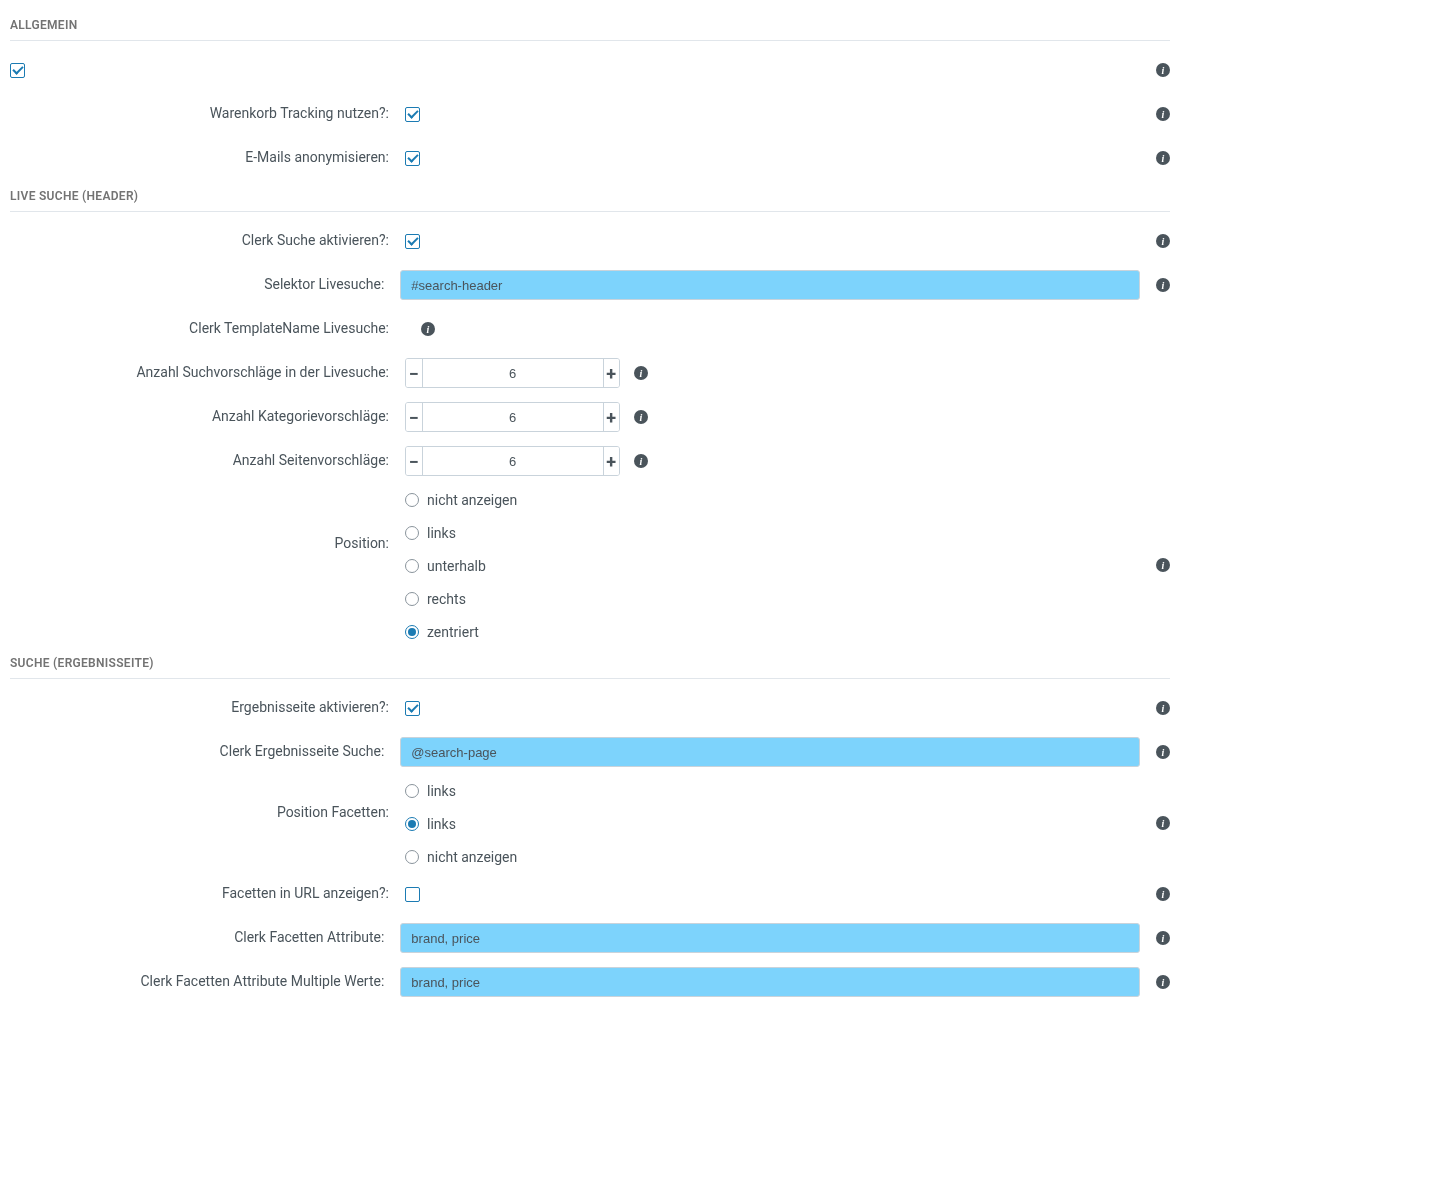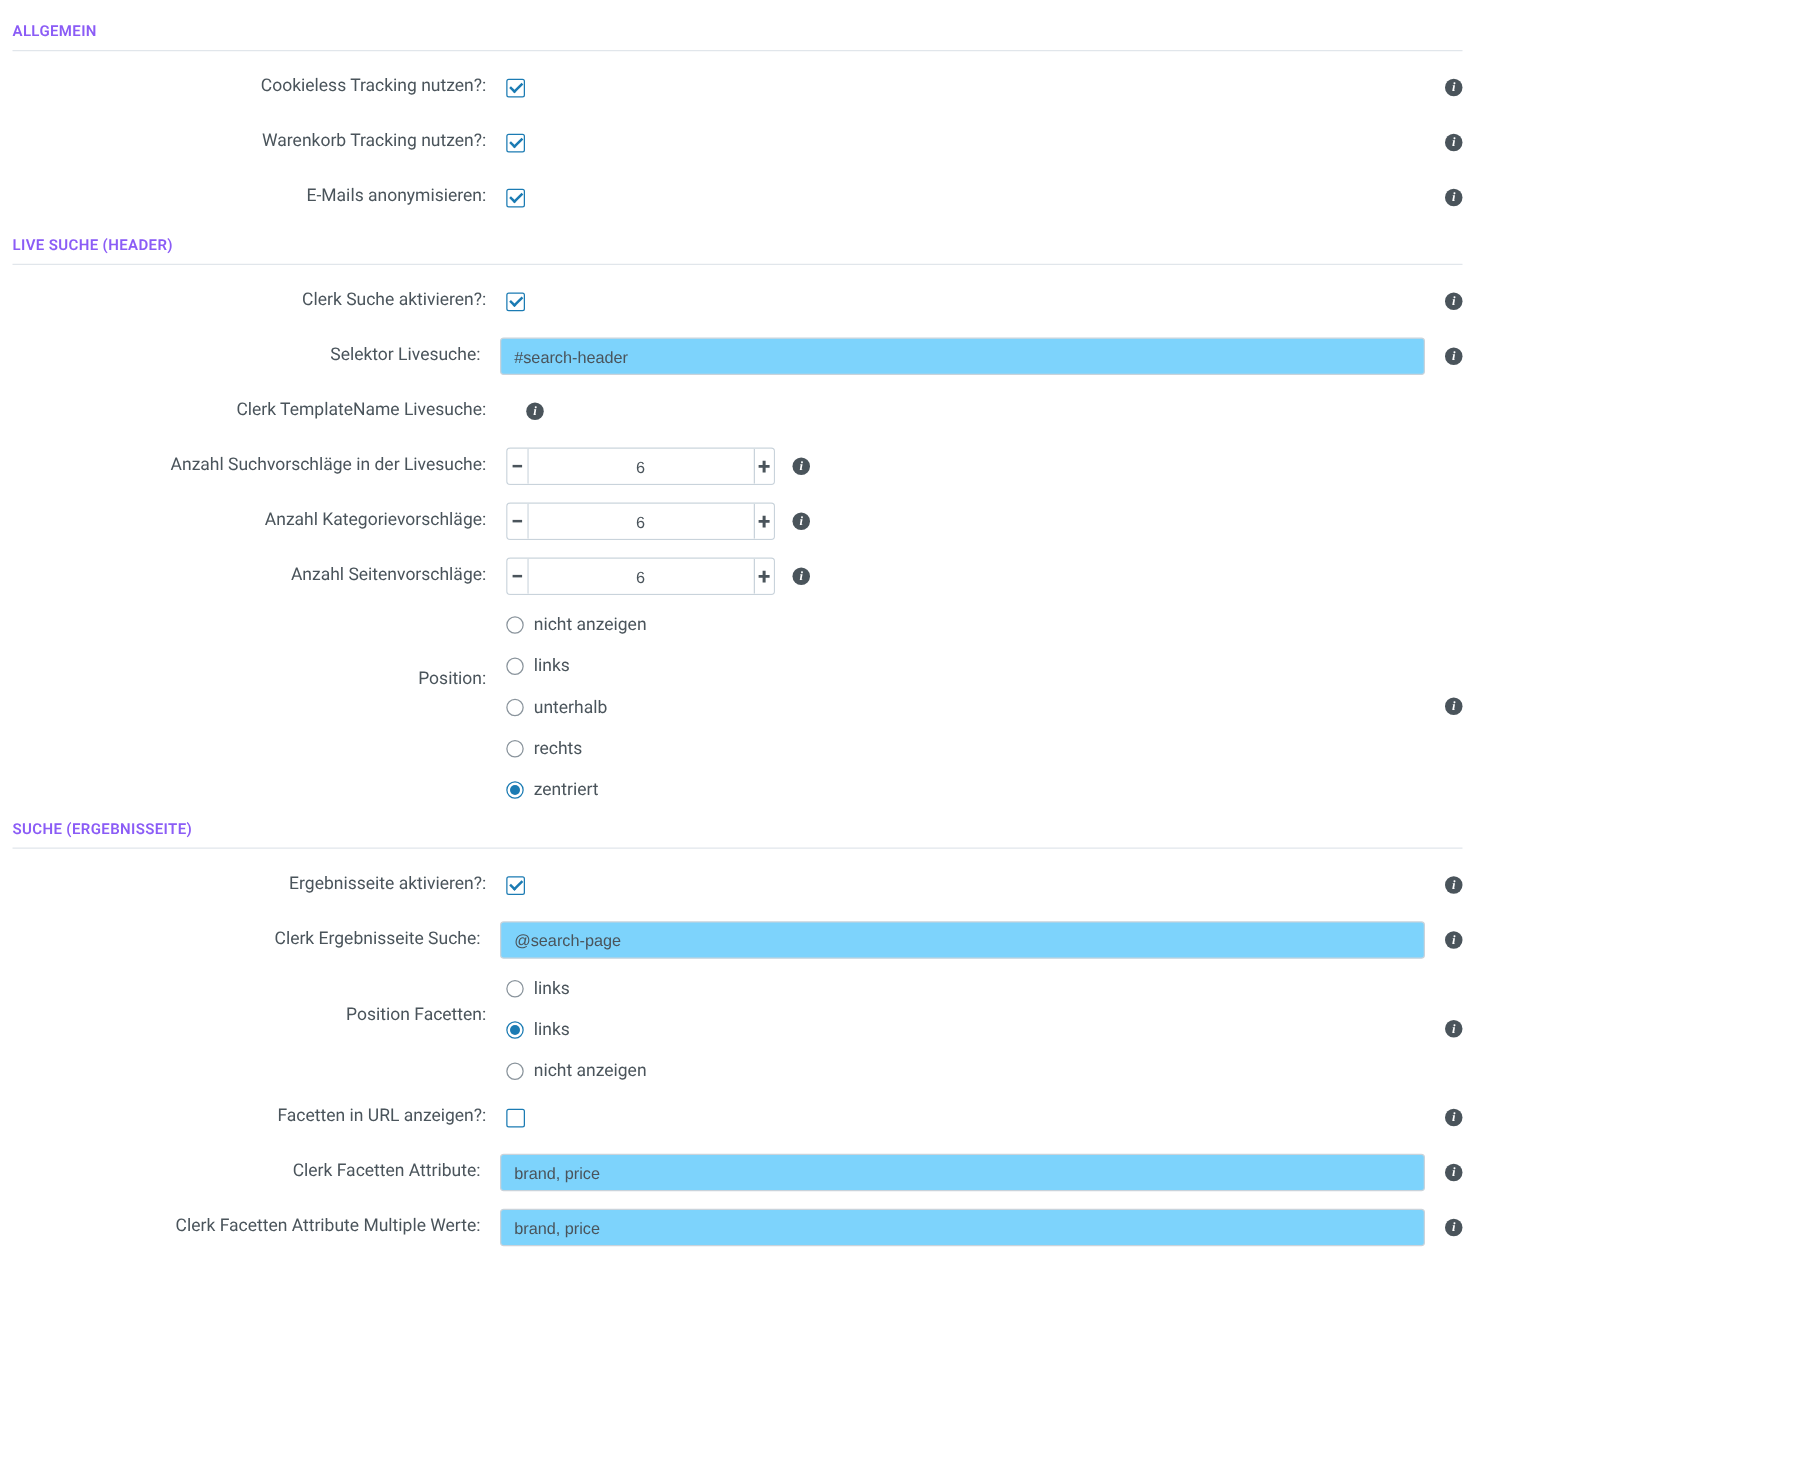--- a/index.html
+++ b/index.html
@@ -9,21 +9,21 @@
     font-family: -apple-system, BlinkMacSystemFont, "Segoe UI", Roboto, Arial, sans-serif;
     font-size: 14px;
     color: #4a545b;
     background: #fff;
   }
   .container {
     padding: 8px 10px 20px 10px;
     width: 1180px;
   }
   .section-header {
-    color: #8b5cf6;
+    color: #737373;
     font-size: 12px;
     font-weight: 600;
     letter-spacing: 0.3px;
     padding: 10px 0 8px 0;
     border-bottom: 1px solid #e1e6eb;
     margin-bottom: 14px;
     text-transform: uppercase;
   }
   .form-row {
     display: flex;
@@ -167,21 +167,20 @@
   }
 </style>
 </head>
 <body>
 
 <div class="container">
 
   <div class="section-header">ALLGEMEIN</div>
 
   <div class="form-row">
-    <div class="label">Cookieless Tracking nutzen?:</div>
     <div class="control">
         <span class="chk checked"></span>
       </div>
     <div class="help">
         <span class="help-icon">i</span>
       </div>
   </div>
 
   <div class="form-row">
     <div class="label">Warenkorb Tracking nutzen?:</div>

